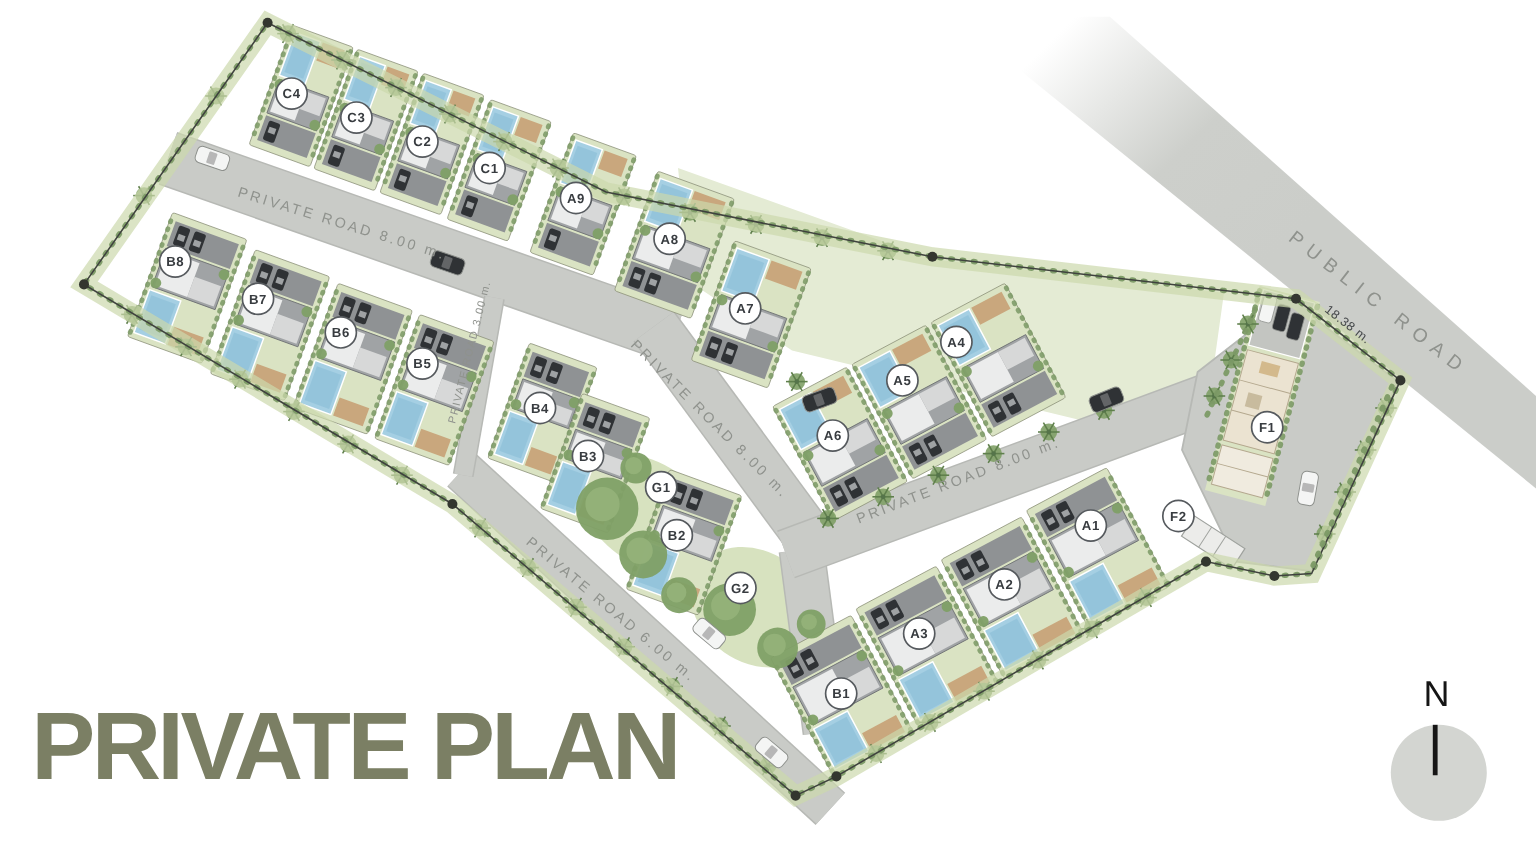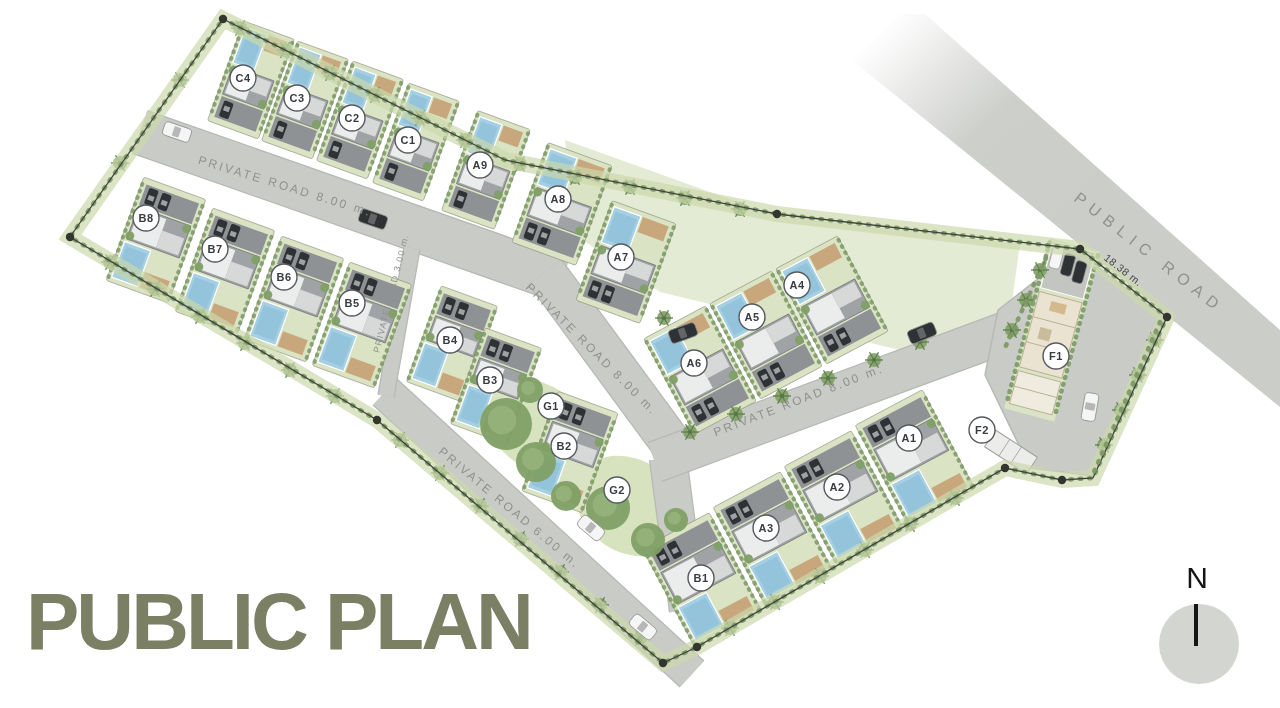--- a/index.html
+++ b/index.html
@@ -1071,14 +1071,14 @@
           <circle r="13" fill="#ffffff" stroke="#565a5e" stroke-width="1.4"></circle>
           <text x="0" y="4" text-anchor="middle" font-size="11" font-weight="bold" letter-spacing="0.5" fill="#383c40">F2</text>
         </g>
       </g>
     <g id="compass">
       <circle id="compass-circle" fill="#d3d5d1" cx="1199" cy="644" r="40"></circle>
       <line id="compass-needle" stroke="#161616" stroke-width="4" x1="1196" y1="604" x2="1196" y2="646"></line>
       <text id="compass-letter" text-anchor="middle" font-size="30" fill="#151515" x="1197" y="588">N</text>
     </g>
   </svg>
-  <div class="page-title" style="color: rgb(123, 127, 100);">PUBLIC PLAN</div>
+  <div class="page-title" style="color: rgb(123, 127, 100);">PRIVATE PLAN</div>
 </div>
 
 </body></html>

